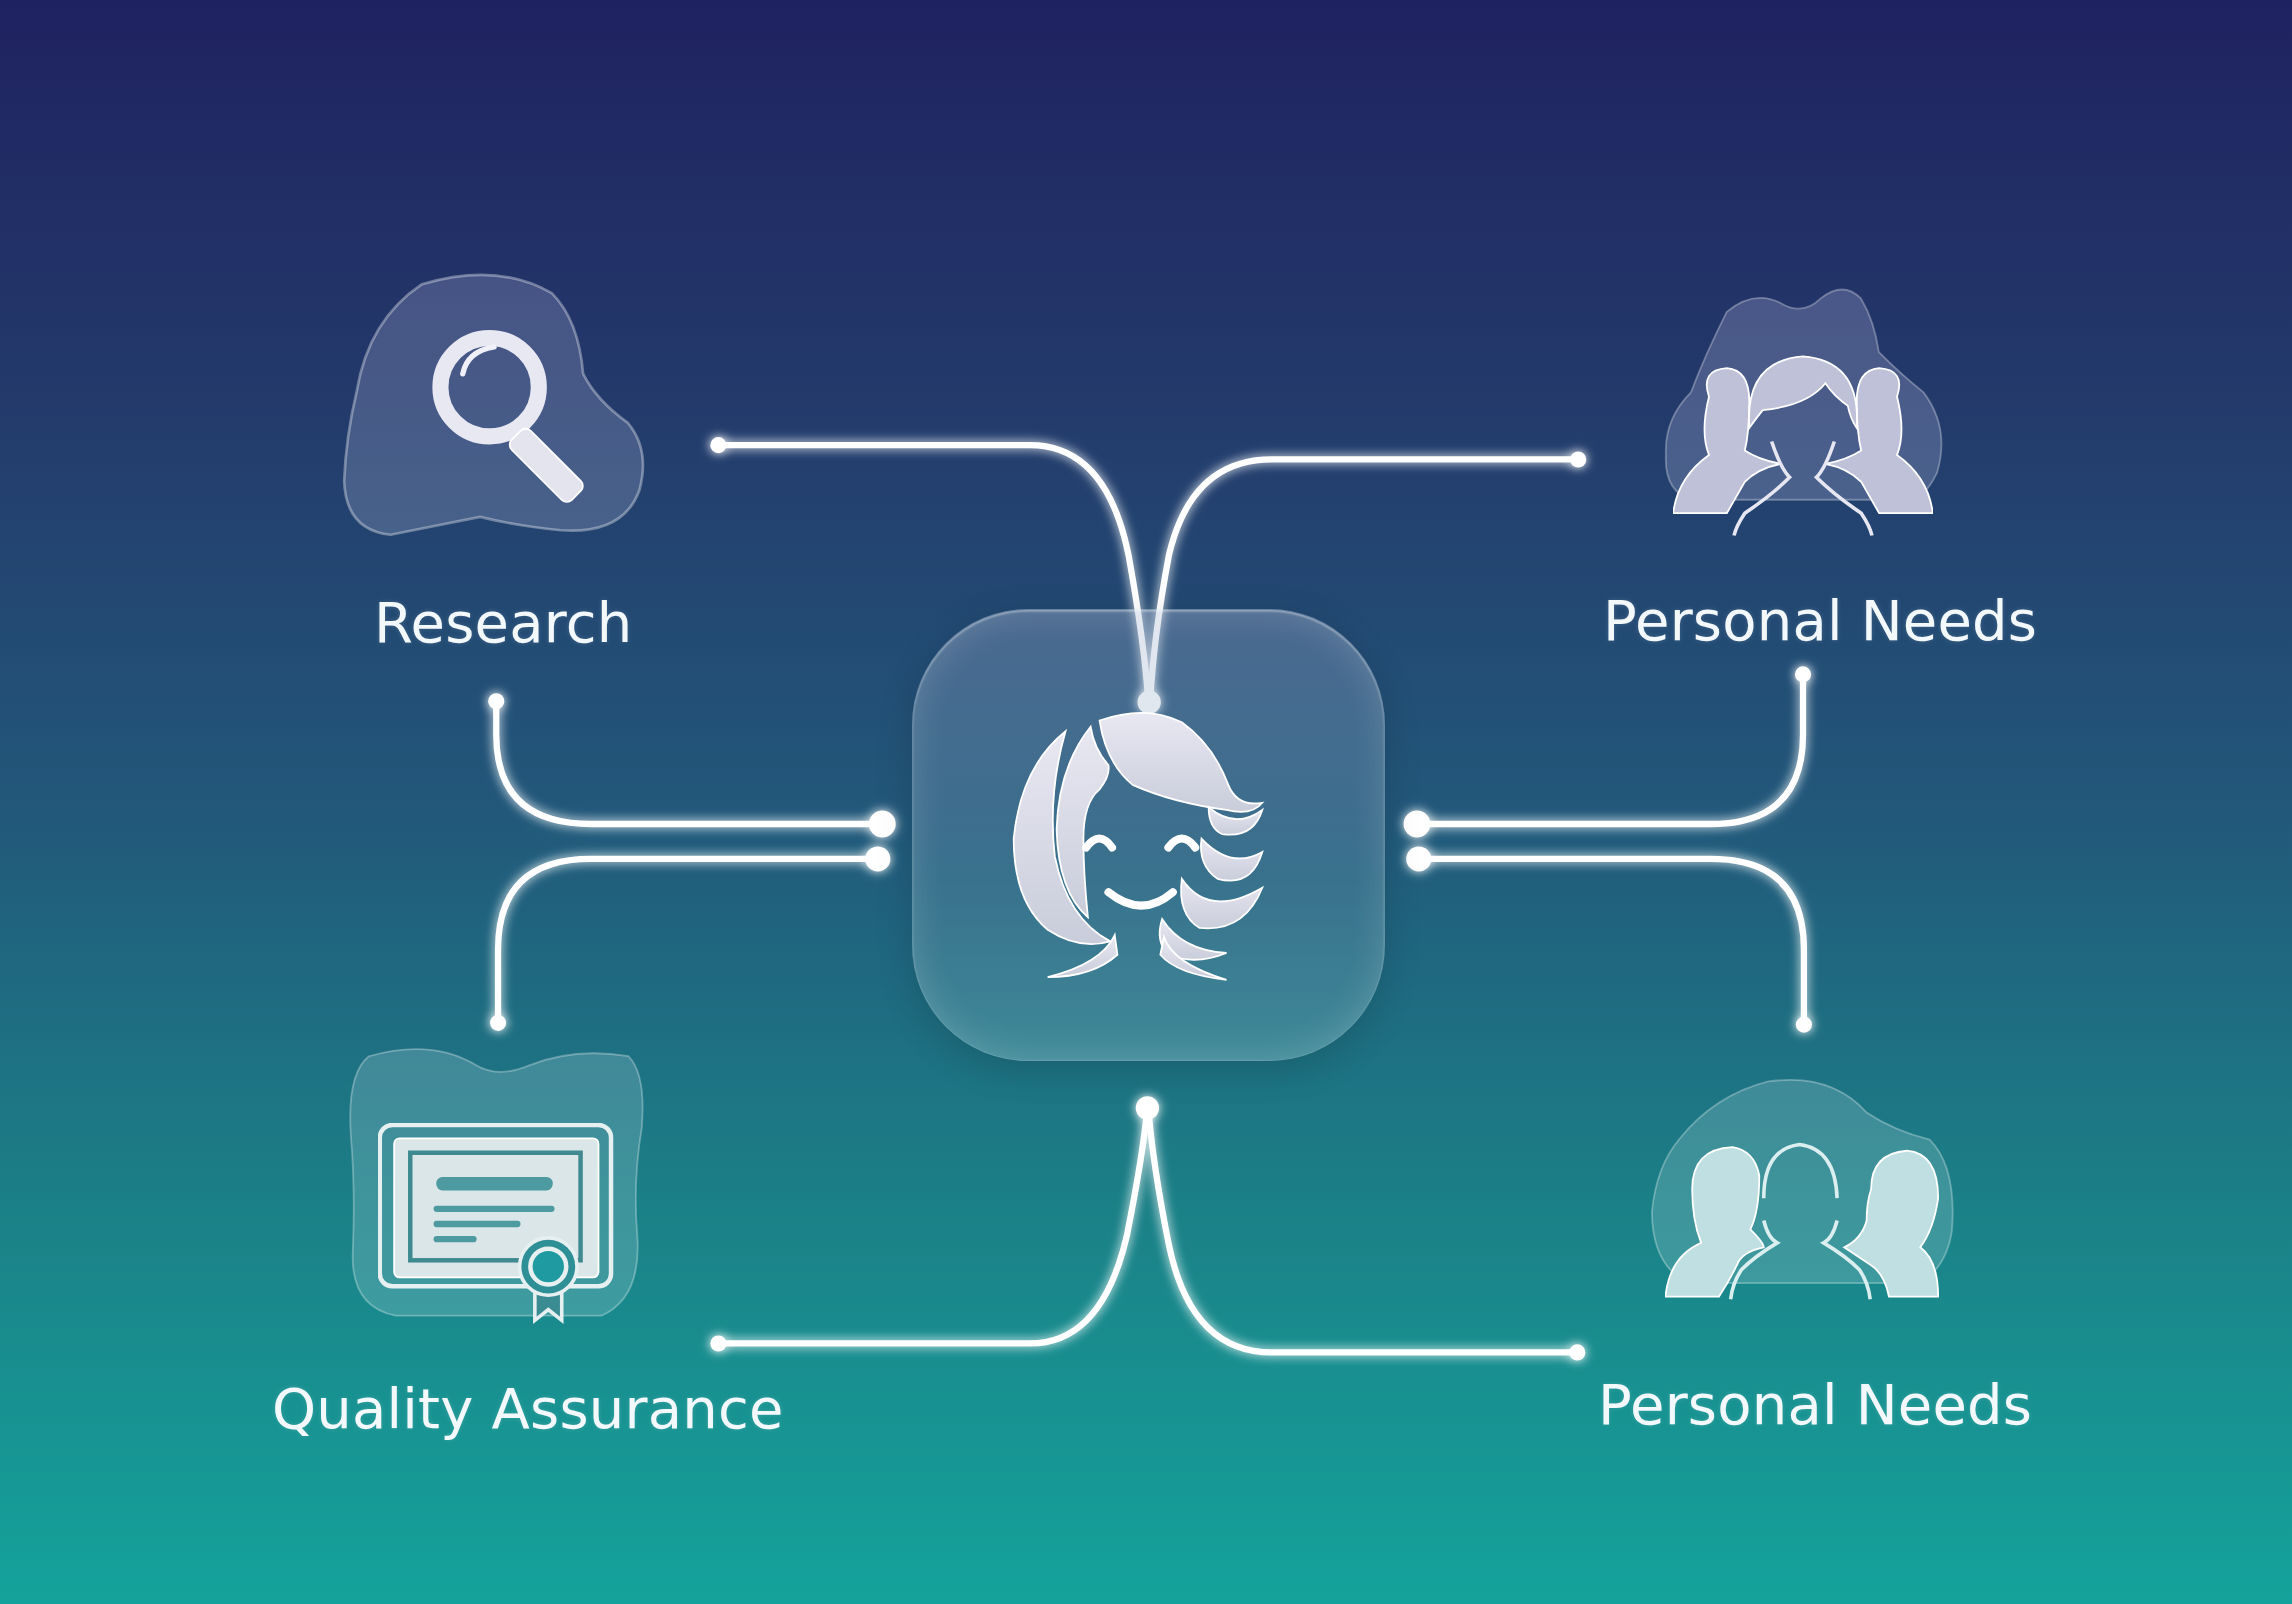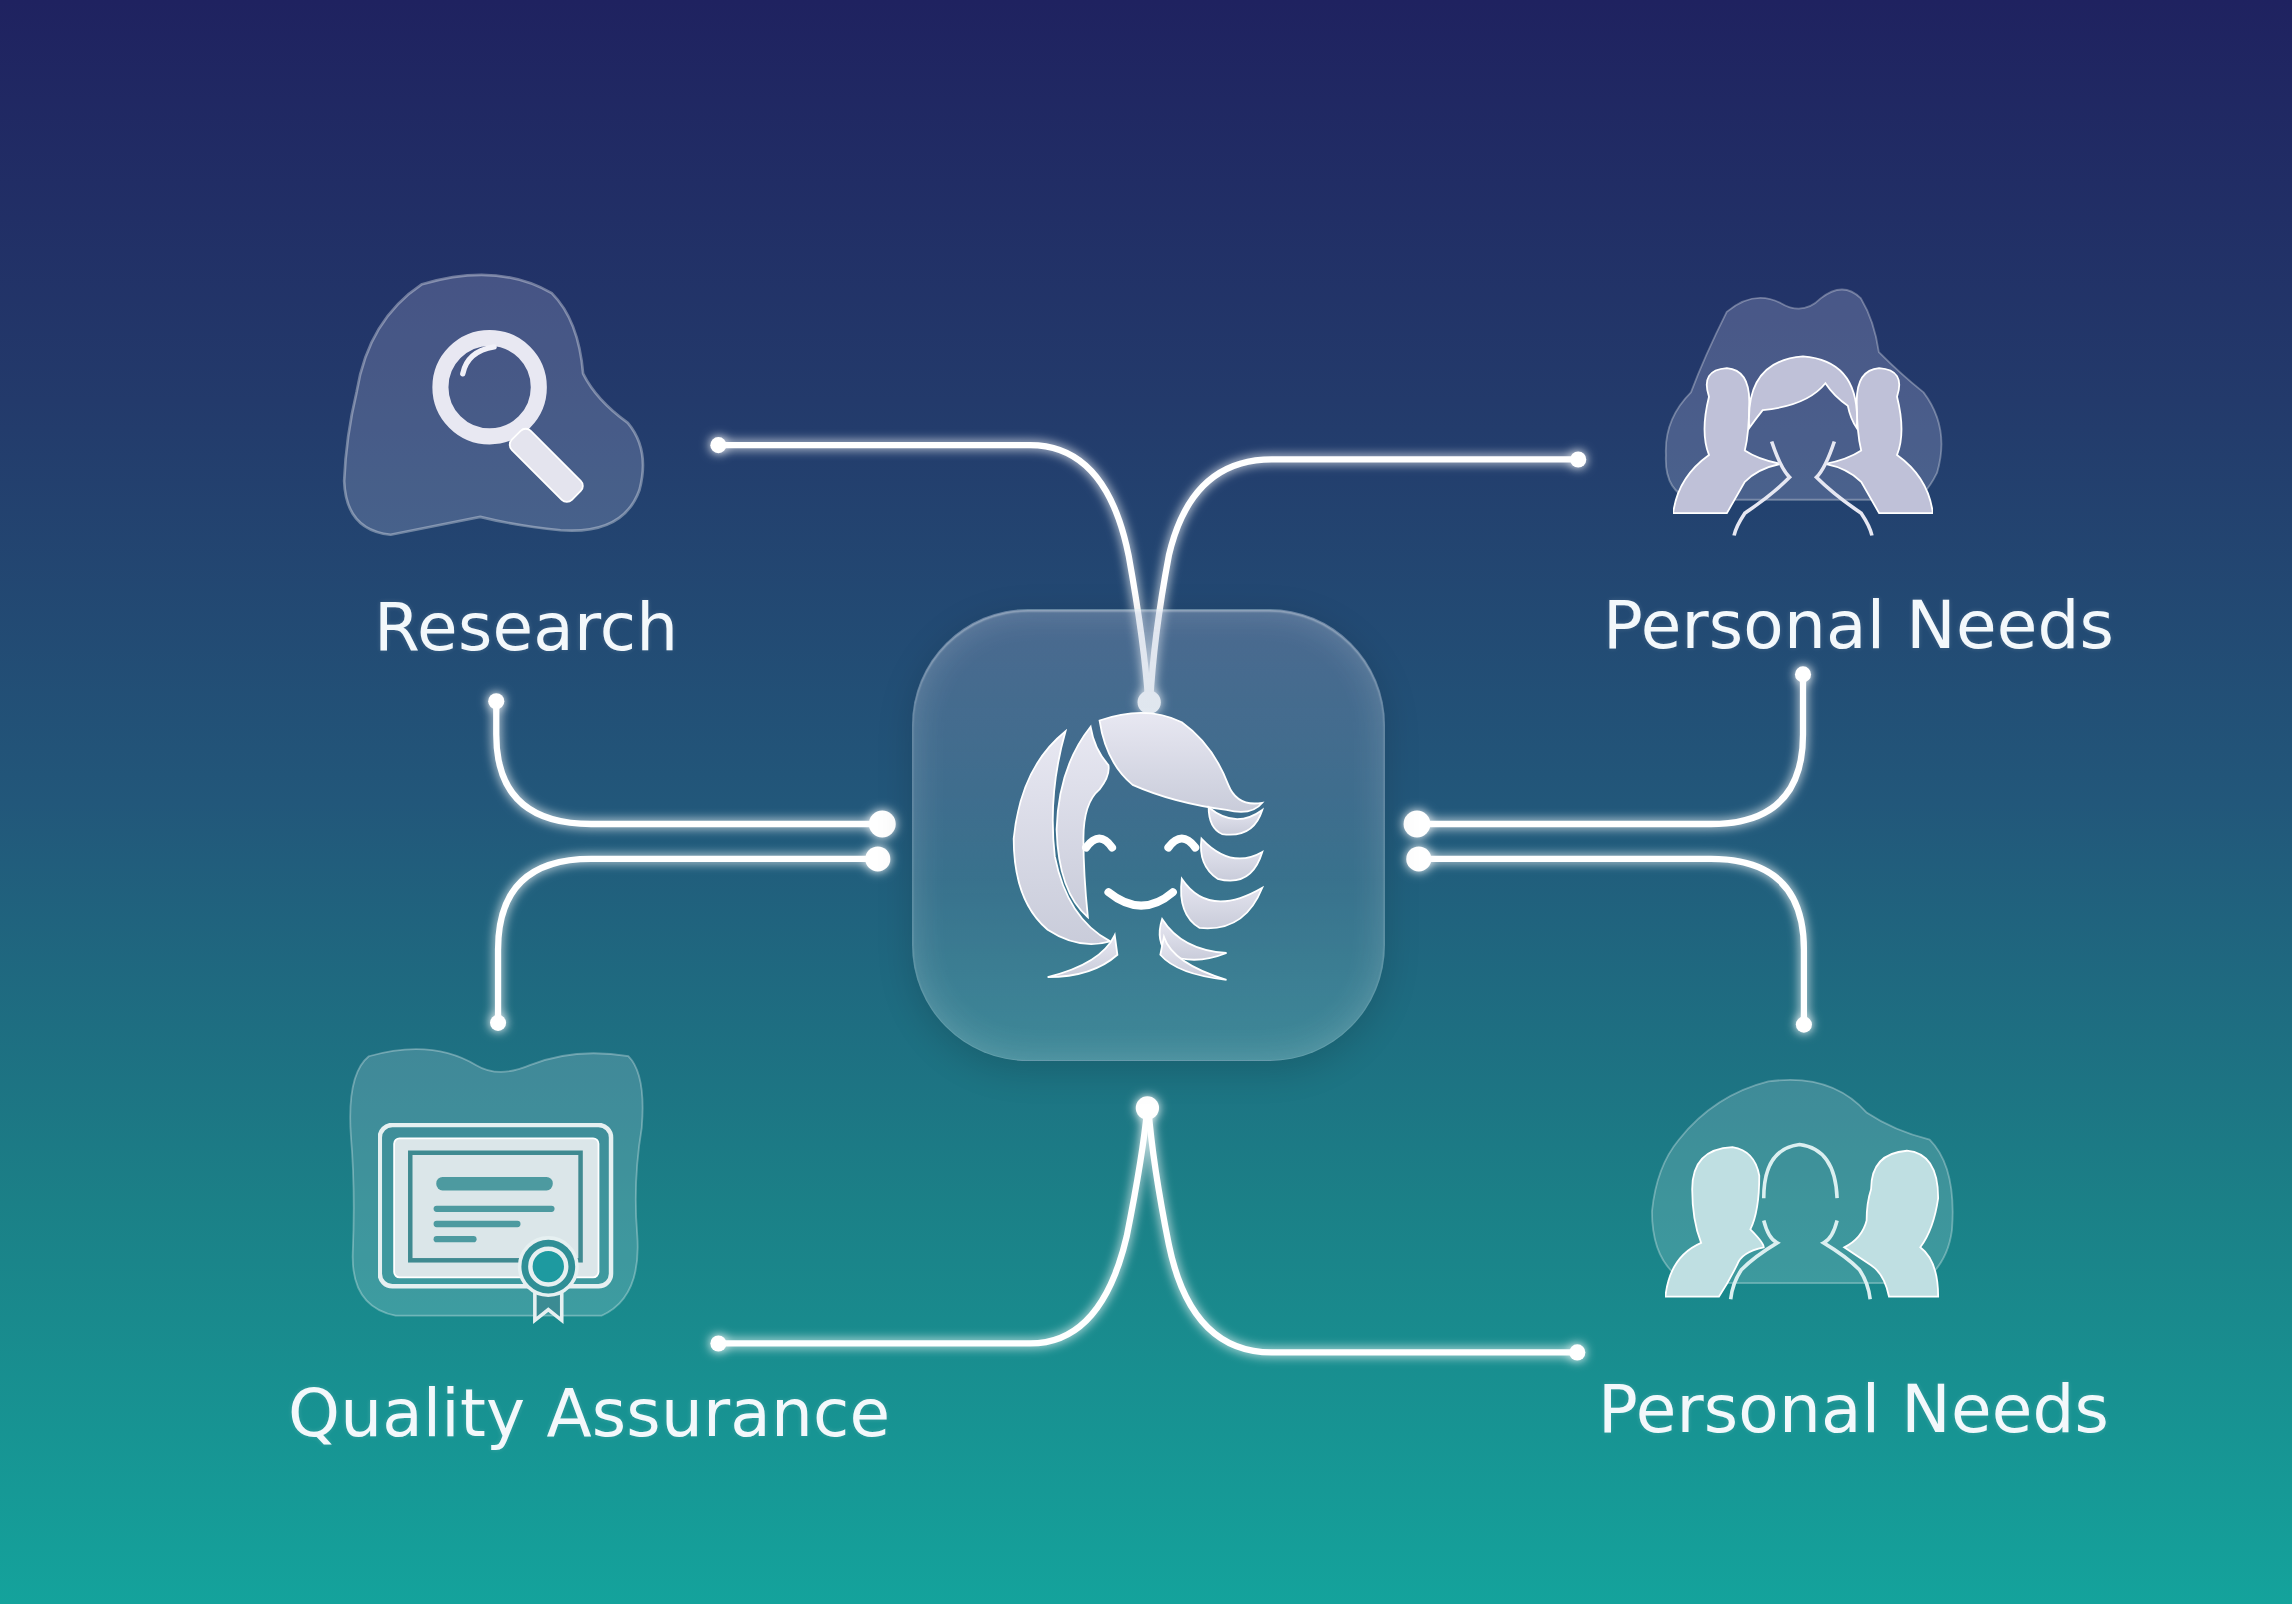--- a/index.html
+++ b/index.html
@@ -4,21 +4,21 @@
 <style>
   html, body { margin: 0; padding: 0; }
   body {
     width: 2293px; height: 1605px; overflow: hidden; position: relative;
     background: linear-gradient(180deg, #1f2260 0%, #233a6b 25%, #22577a 50%, #1b8087 75%, #14a39c 100%);
     font-family: "DejaVu Sans", "Liberation Sans", sans-serif;
   }
   .abs { position: absolute; }
   #connectors { position: absolute; left: 0; top: 0; width: 2293px; height: 1605px; }
   .label {
-    position: absolute; color: #f3f8fb; font-size: 66px; line-height: 1;
+    position: absolute; color: #f3f8fb; font-size: 56px; line-height: 1;
     white-space: nowrap; font-weight: 400; letter-spacing: 0.2px;
     text-shadow: 0 0 5.4px rgba(255,255,255,0.15);
   }
   .node-icon { position: absolute; }
   .center-box {
     position: absolute; left: 912px; top: 609px; width: 471px; height: 450px;
     border-radius: 116px;
     background: linear-gradient(180deg, rgba(160,175,205,0.32) 0%, rgba(130,170,190,0.25) 60%, rgba(150,200,210,0.28) 100%);
     box-shadow: inset 0 0 36px rgba(255,255,255,0.18), inset 0 1.8px 1.8px rgba(255,255,255,0.35), 0 9px 36px rgba(0,0,0,0.15);
     border: 1.8px solid rgba(255,255,255,0.18);
@@ -148,21 +148,21 @@
     <rect x="36" y="33" width="190" height="120" fill="none" stroke="#3f8a91" stroke-width="5"></rect>
     <rect x="65" y="60" width="130" height="15" rx="7" fill="#4d9aa0"></rect>
     <rect x="62" y="92" width="135" height="7" rx="3.5" fill="#4d9aa0"></rect>
     <rect x="62" y="109" width="97" height="7" rx="3.5" fill="#4d9aa0"></rect>
     <rect x="62" y="126" width="48" height="7" rx="3.5" fill="#4d9aa0"></rect>
     <path d="M175 185 L175 220 L190 208 L205 220 L205 185 Z" fill="#3b8b93" stroke="#e6f0f1" stroke-width="4"></path>
     <circle cx="190" cy="160" r="32" fill="#2f8f96" stroke="#e6f0f1" stroke-width="4"></circle>
     <circle cx="190" cy="160" r="20" fill="#1e9aa0" stroke="#e6f0f1" stroke-width="5"></circle>
   </svg>
 </div>
-<div class="label" style="left:288px;top:1381px;">Quality Assurance</div>
+<div class="label" style="left:272px;top:1381px;">Quality Assurance</div>
 
 <div class="node-icon" style="left:1643px;top:1068px;width:318px;height:233px;">
   <svg width="318" height="233" viewBox="0 0 355 260">
     <path d="M40 80 Q80 30 140 15 Q210 5 250 50 Q280 70 320 80 Q350 110 345 180 Q340 220 310 240 L50 240 Q10 220 10 160 Q15 110 40 80 Z" fill="rgba(185,225,228,0.22)" stroke="rgba(255,255,255,0.3)" stroke-width="2"></path>
   </svg>
   <svg class="abs" style="left:22.4px;top:72px;" width="278" height="161" viewBox="0 0 310 180">
     <g fill="#bfdfe2" stroke="#fff" stroke-width="2">
       <path d="M30 55 Q30 10 75 8 Q100 12 105 40 Q105 80 95 100 Q110 115 110 120 Q85 125 80 140 Q70 160 60 175 L0 175 Q5 130 40 115 Q30 90 30 55 Z"></path>
       <path d="M230 55 Q230 15 270 12 Q305 15 305 65 Q300 100 285 120 Q305 135 305 175 L250 175 Q245 150 230 140 Q215 130 200 120 Q220 110 225 90 Q225 70 230 55 Z"></path>
     </g>

